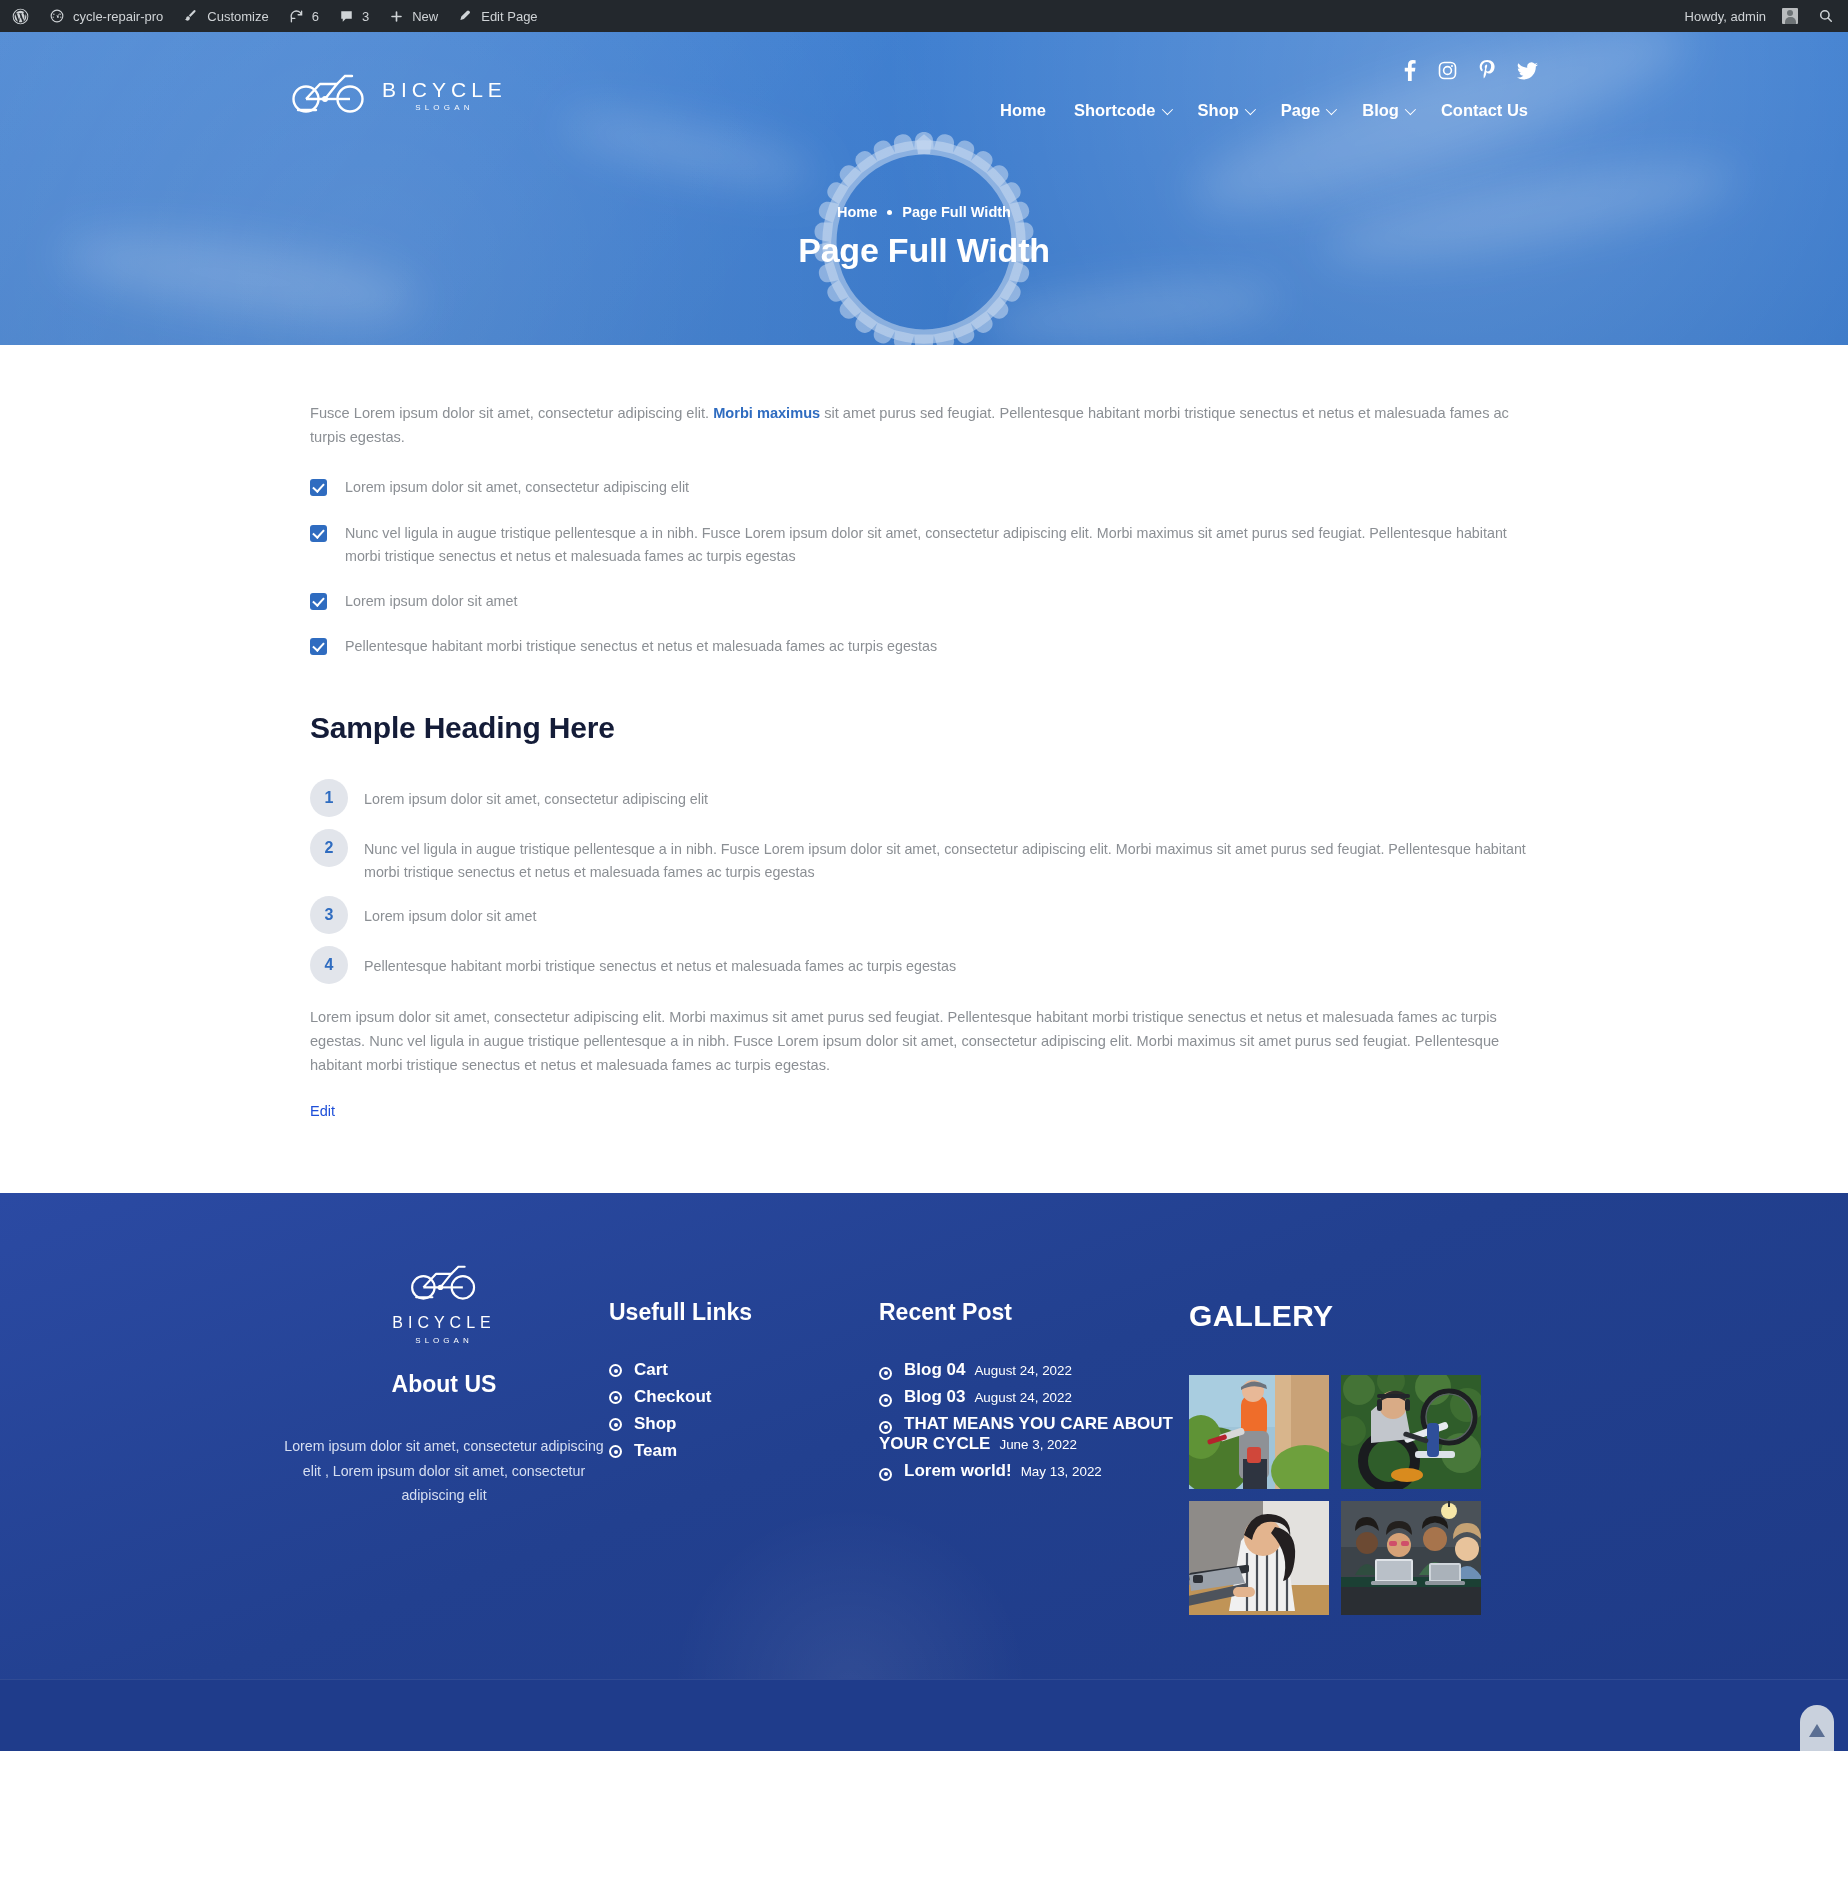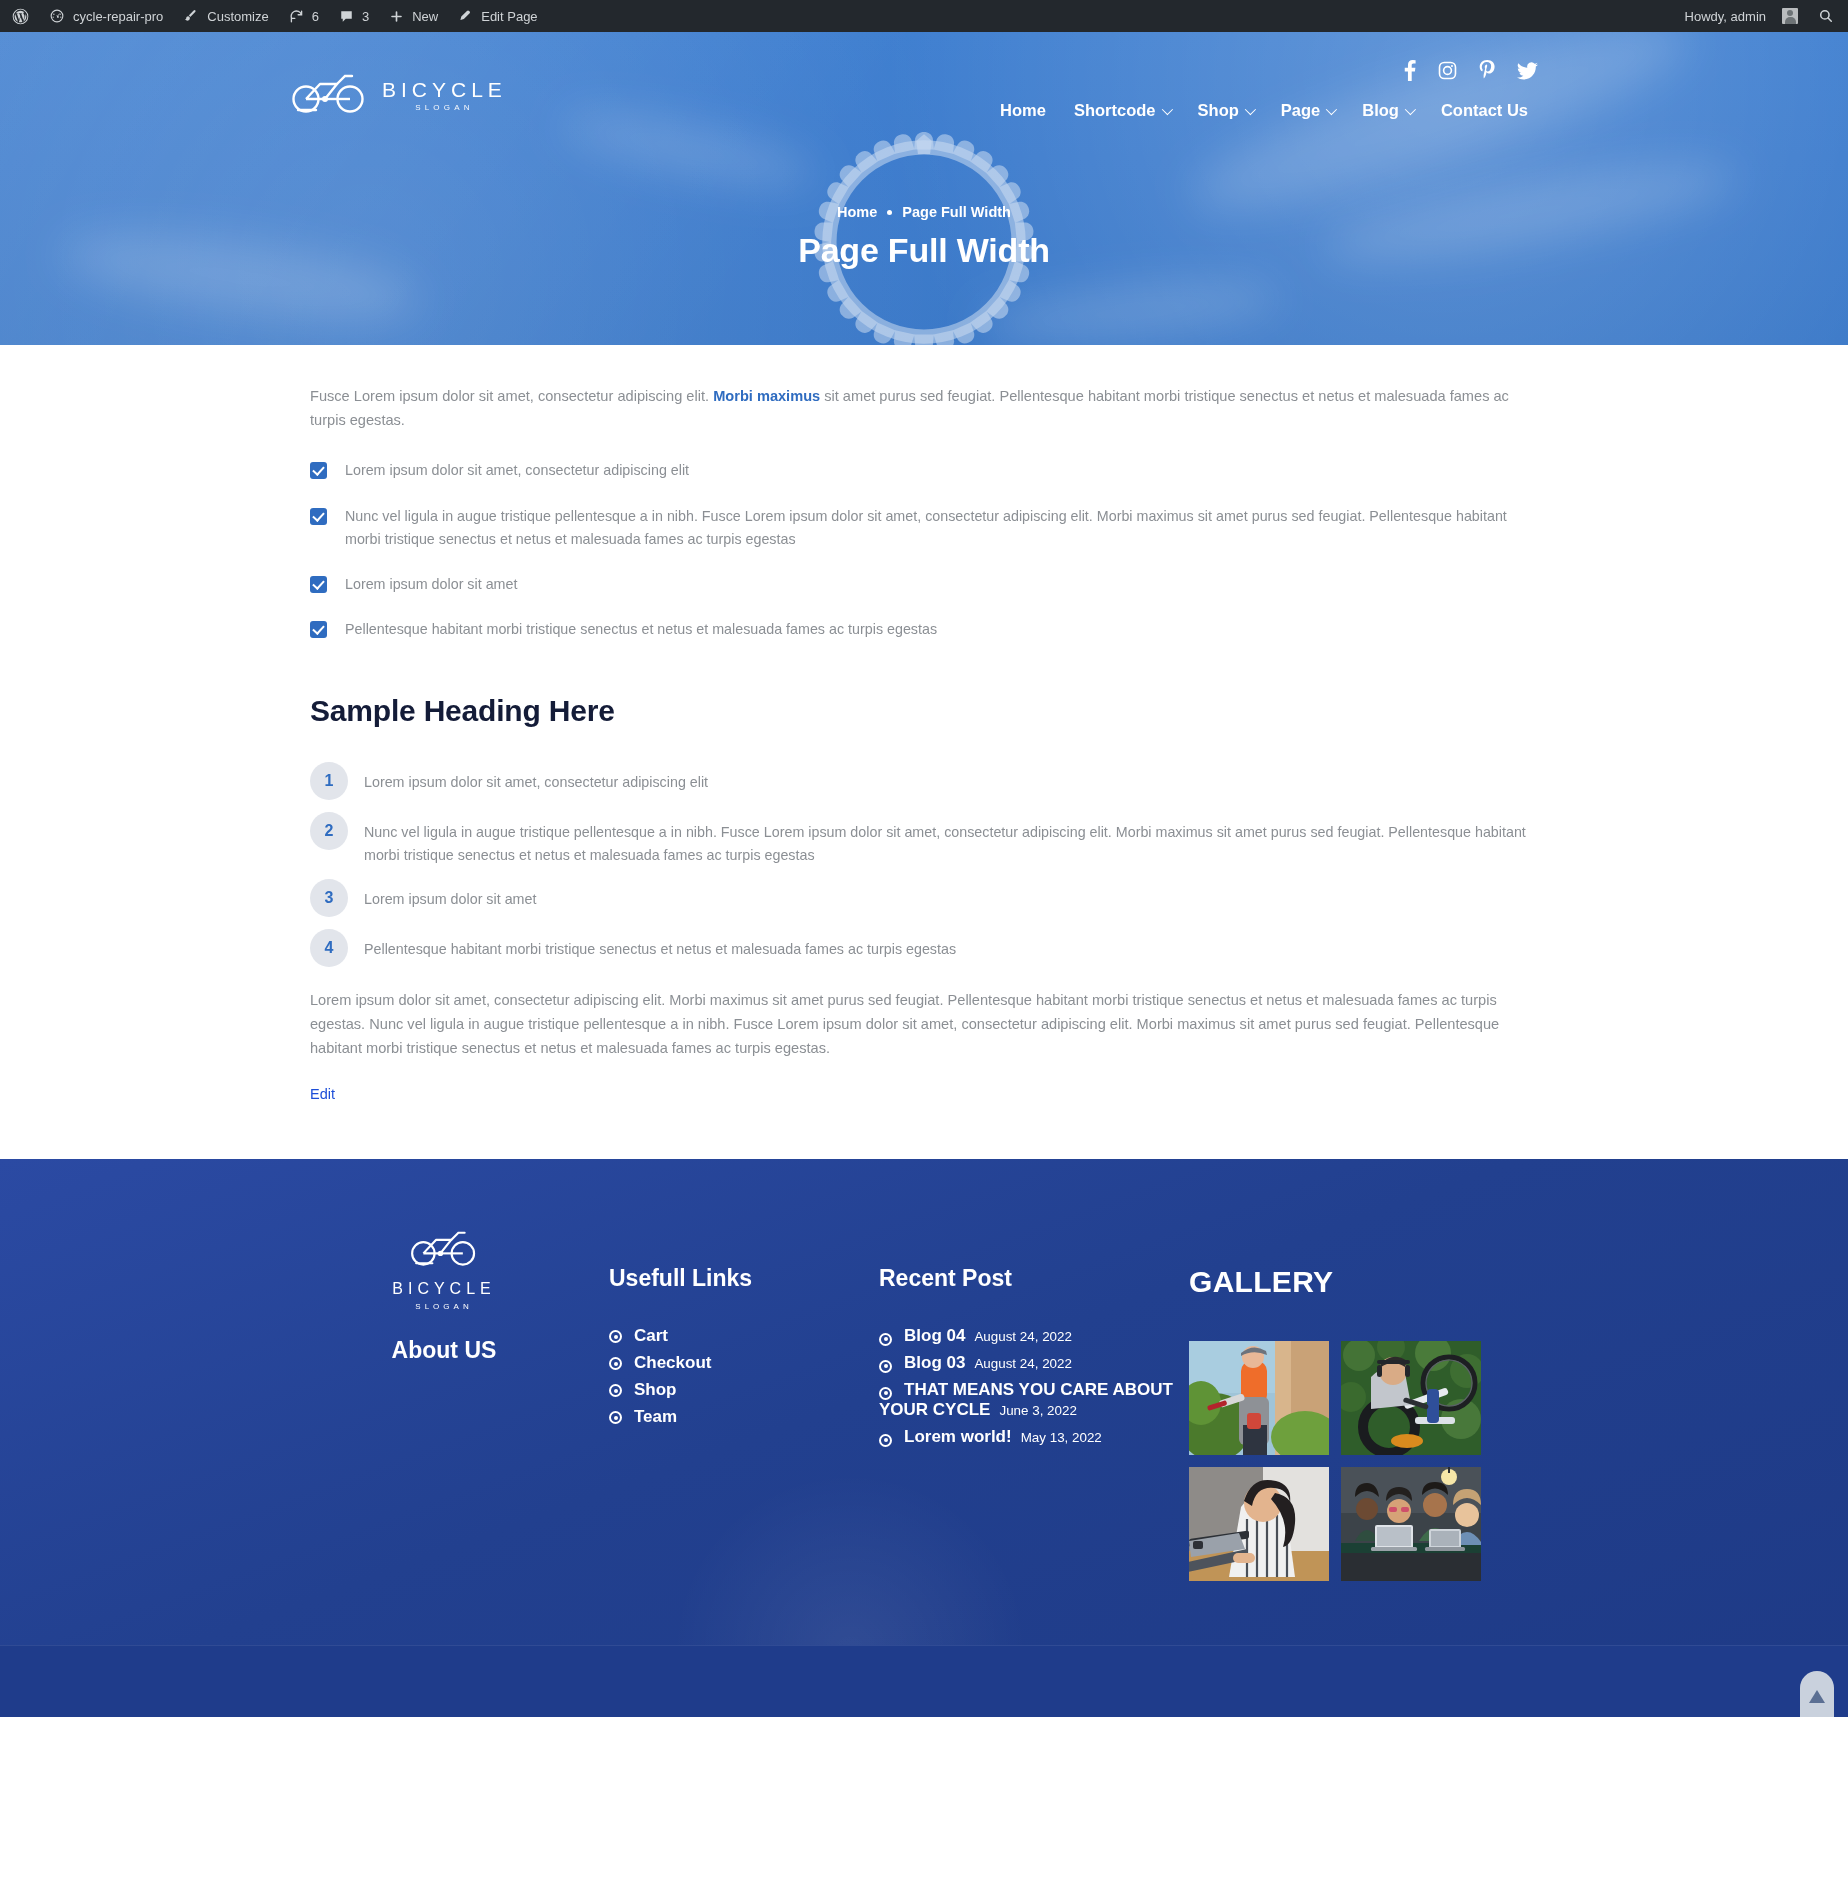--- a/index.html
+++ b/index.html
@@ -198,21 +198,21 @@
     letter-spacing: -0.2px;
   }
 
   
   main {
     background: #fff;
     padding: 40px 0 56px;
   }
   .container {
     width: 1228px;
-    margin: 0 auto;
+    margin: 17px auto;
   }
   .intro {
     color: #8b8f94;
     font-size: 14.6px;
     line-height: 1.62;
     margin-bottom: 27px;
   }
   .intro b { color: #2f6cc0; font-weight: 700; }
 
   .checklist { list-style: none; }
@@ -734,20 +734,21 @@
             <path d="M35 27 L60 27"></path>
             <path d="M47 12 L55 4 L62 4" stroke-linecap="round"></path>
             <path d="M8 38 L26 38" stroke-linecap="round"></path>
             <circle cx="35" cy="27" r="3" fill="#fff" stroke="none"></circle>
           </svg>
         </span>
         <div class="flogo-title">BICYCLE</div>
         <div class="flogo-sub">SLOGAN</div>
       </div>
       <h3 class="foot-h">About US</h3>
+      <p class="about-text">Lorem ipsum dolor sit amet, consectetur adipiscing elit , Lorem ipsum dolor sit amet, consectetur adipiscing elit</p>
     </div>
 
     <div class="col-links">
       <h3 class="foot-h">Usefull Links</h3>
       <ul class="flist">
         <li>
           <span class="bullet"></span>
           <span class="lname">Cart</span>
         </li>
         <li>

